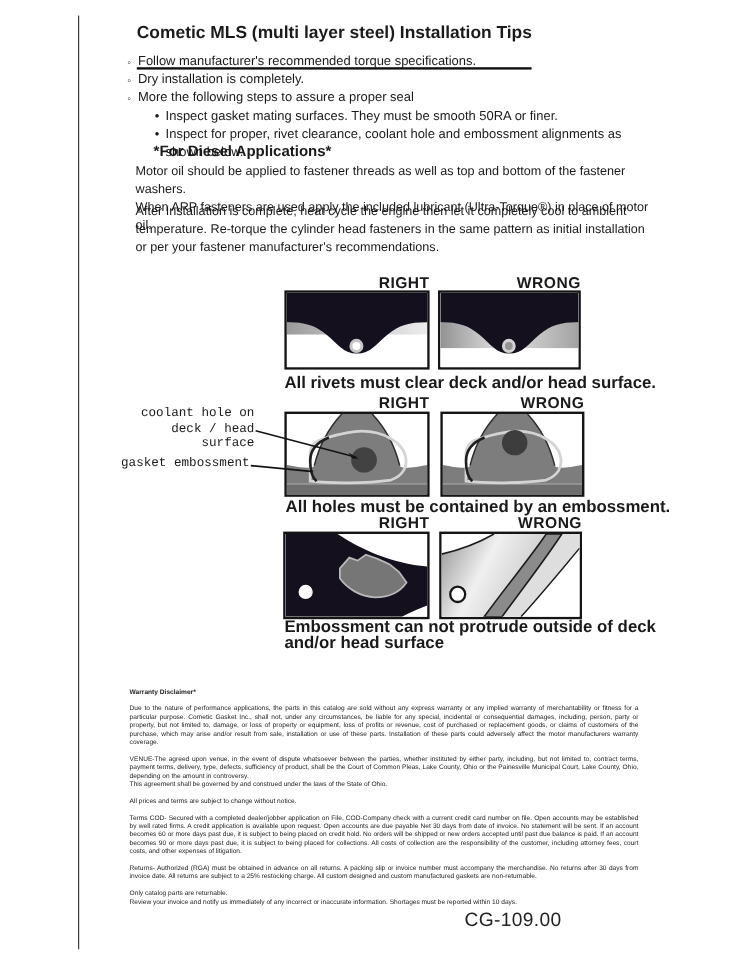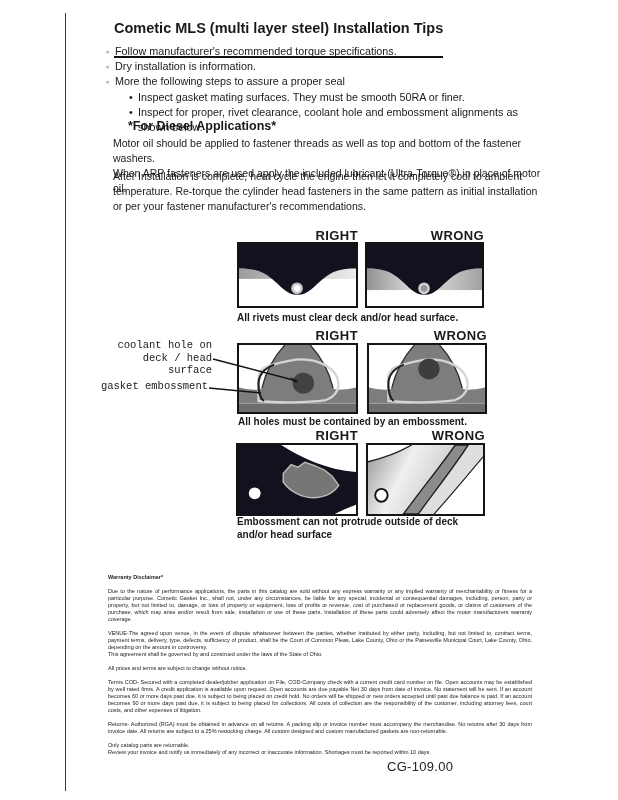--- a/index.html
+++ b/index.html
@@ -15,49 +15,49 @@
   .tip.lvl2{padding-left:23px;}
   .dheading{position:absolute;left:128px;top:119px;font-size:12.5px;font-weight:bold;}
   .para{position:absolute;left:113px;width:440px;font-size:10.5px;line-height:15px;}
   .pre{white-space:pre-line;}
   .p1{top:136px;}
   .p2{top:169px;}
   .p3{top:214px;}
   .dlabel{position:absolute;font-size:13px;font-weight:bold;text-align:right;letter-spacing:0.4px;}
   .panel{position:absolute;border:2px solid #141414;box-sizing:border-box;background:#fff;}
   .panel svg{display:block;width:100%;height:100%;}
-  .caption{position:absolute;font-size:10px;font-weight:bold;line-height:12.5px;}
+  .caption{position:absolute;font-size:14px;font-weight:bold;line-height:12.5px;}
   .ann{position:absolute;font-size:10.5px;line-height:12.5px;text-align:right;font-family:Liberation Mono, monospace;}
   .overlay{position:absolute;left:100px;top:330px;width:420px;height:100px;z-index:5;pointer-events:none;}
   .legal{position:absolute;left:108px;top:573px;width:424px;}
   .legal-inner{width:848px;transform:scale(0.5);transform-origin:0 0;
                font-size:11px;line-height:14px;text-align:justify;color:#222;}
   .legal-h{font-weight:bold;margin:0 0 14px 0;}
   .lp{margin:0;}
   .lp.gap{margin-top:14px;}
   .lp.tight{margin-top:0;}
-  .footer-code{position:absolute;left:387px;top:759px;font-size:13px;letter-spacing:0.3px;color:#222;}
+  .footer-code{position:absolute;left:387px;top:759px;font-size:16px;letter-spacing:0.3px;color:#222;}
 </style>
 </head>
 <body>
 
 <div class="page">
 
   <div class="scan-line"></div>
 
   <div class="title">Cometic MLS (multi layer steel) Installation Tips</div>
 
   <div class="tips">
     <div class="tip lvl1">
         <span class="mk">◦</span>
         <span>Follow manufacturer's recommended torque specifications.</span>
       </div>
     <div class="tip lvl1">
         <span class="mk">◦</span>
-        <span>Dry installation is information.</span>
+        <span>Dry installation is completely.</span>
       </div>
     <div class="tip lvl1">
         <span class="mk">◦</span>
         <span>More the following steps to assure a proper seal</span>
       </div>
     <div class="tip lvl2">
         <span class="mk">•</span>
         <span>Inspect gasket mating surfaces.  They must be smooth 50RA or finer.</span>
       </div>
     <div class="tip lvl2">

